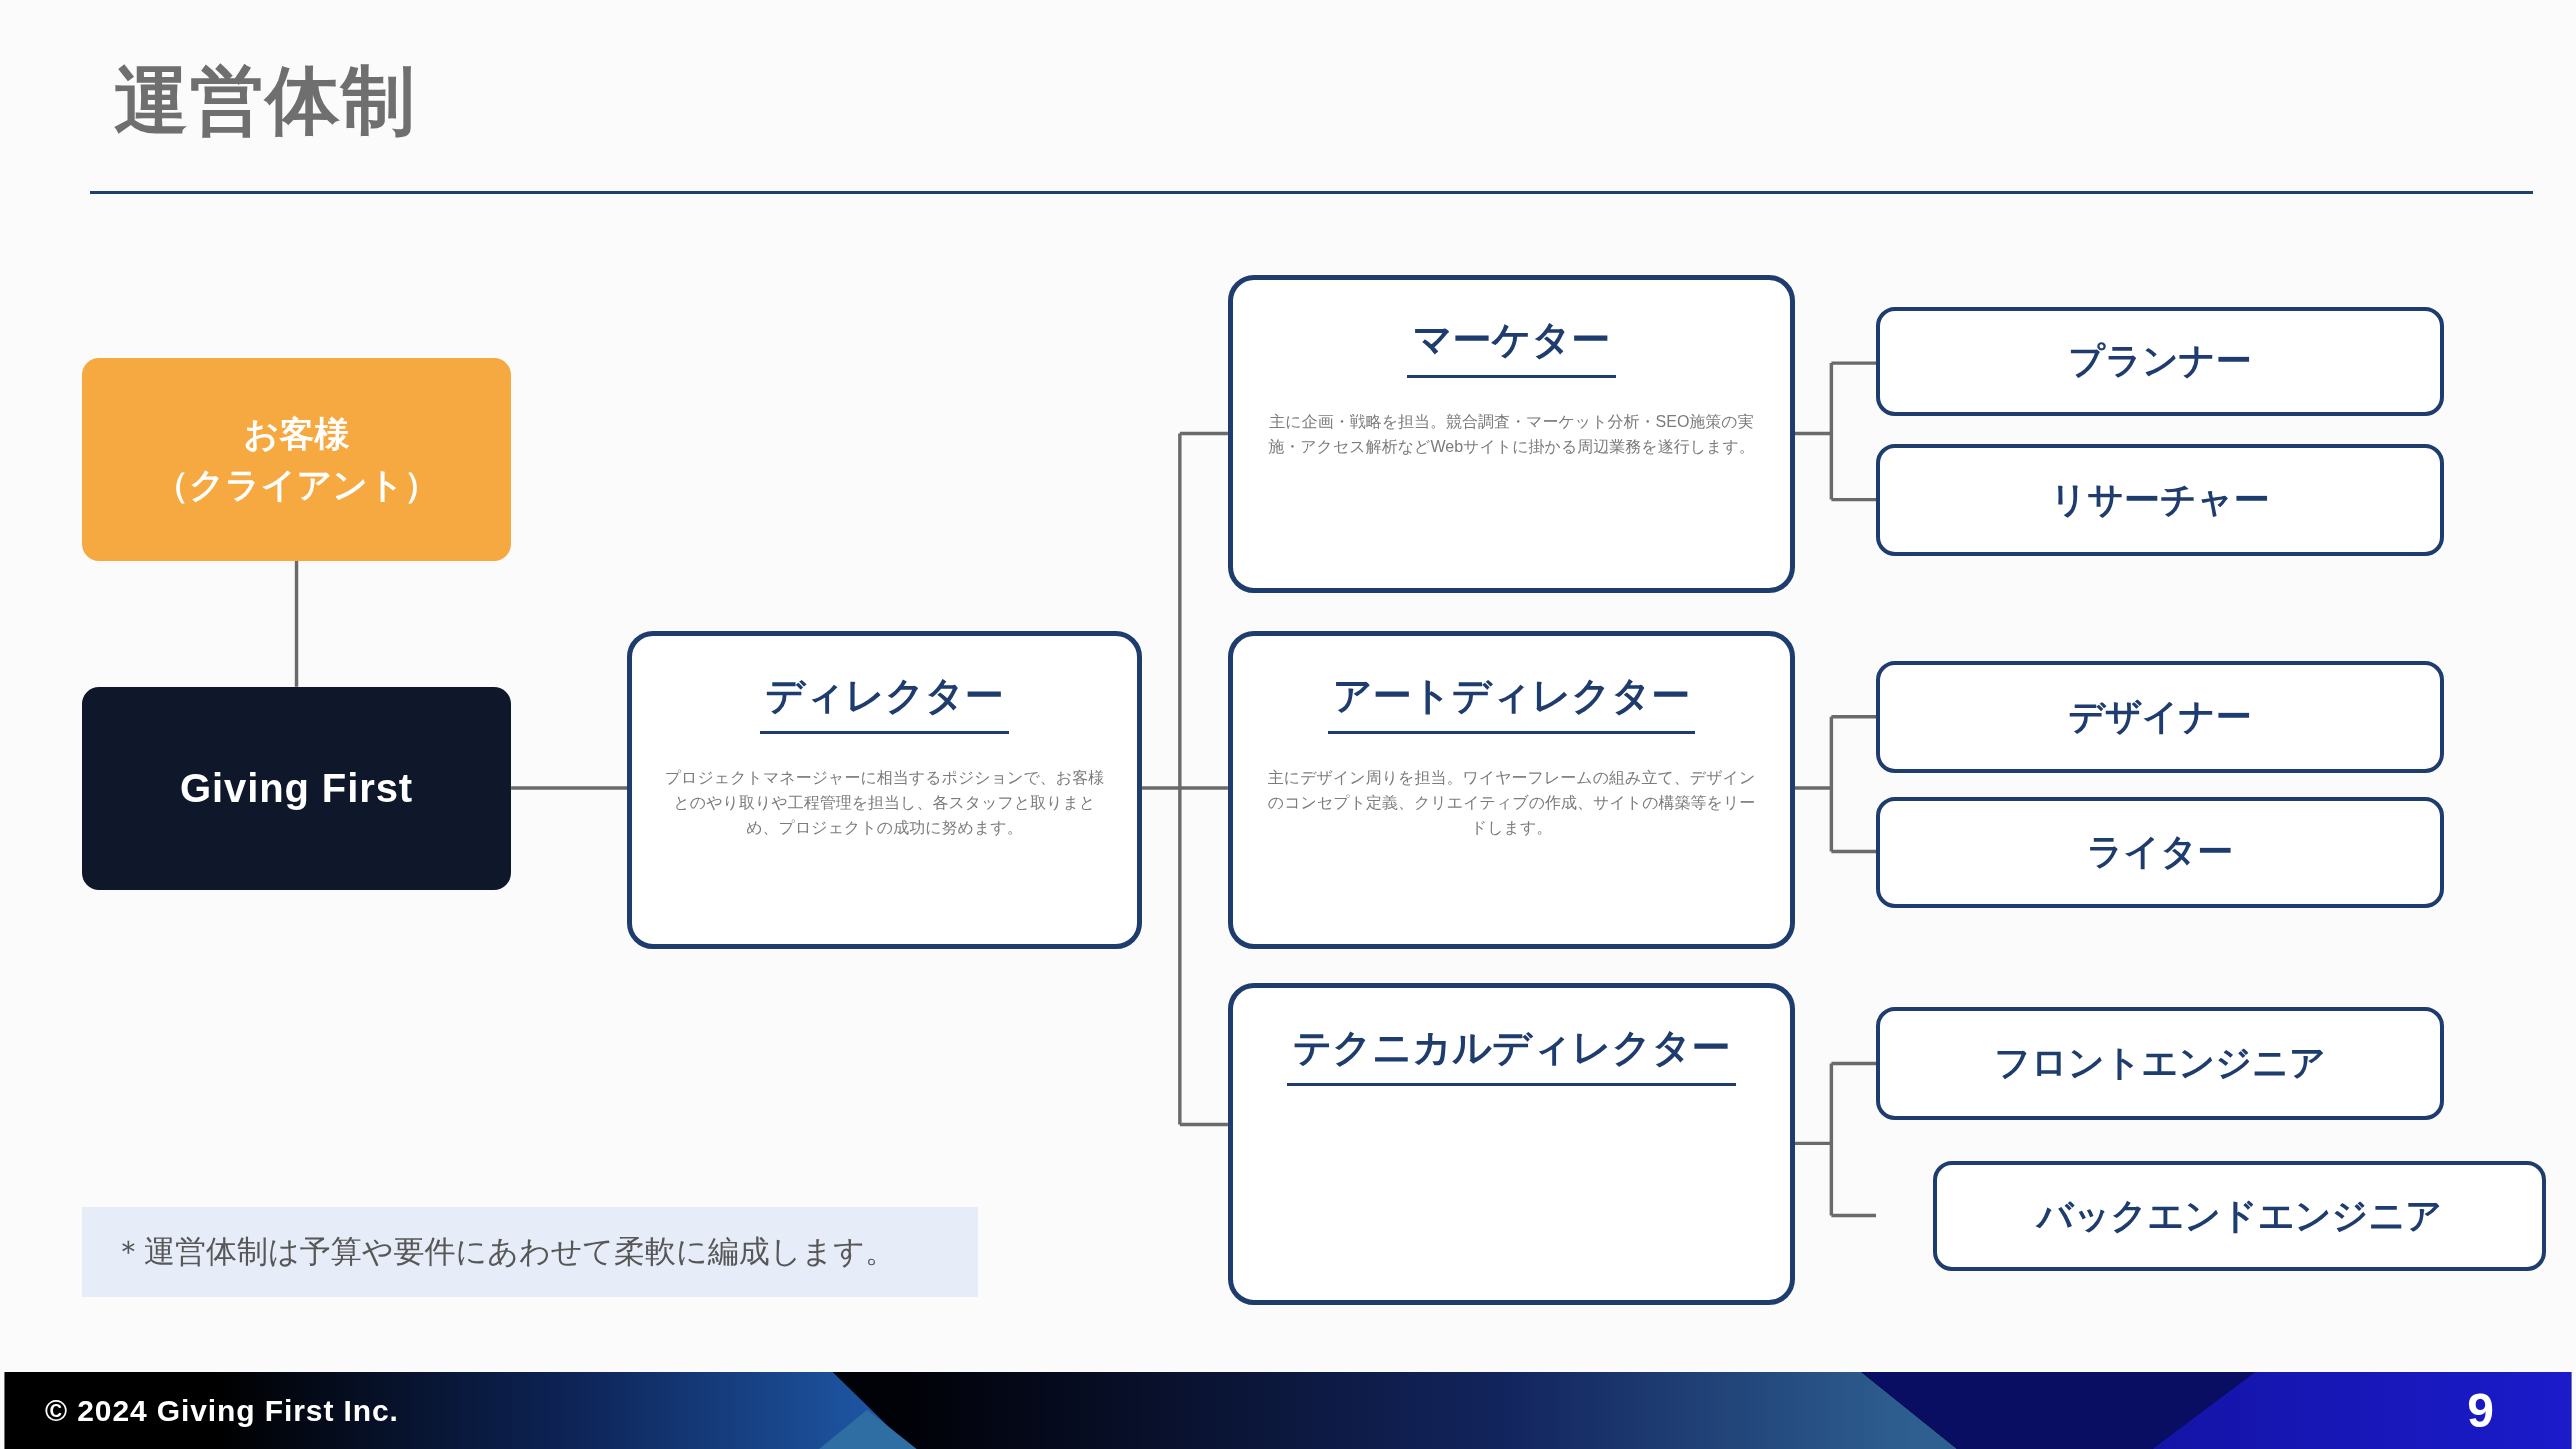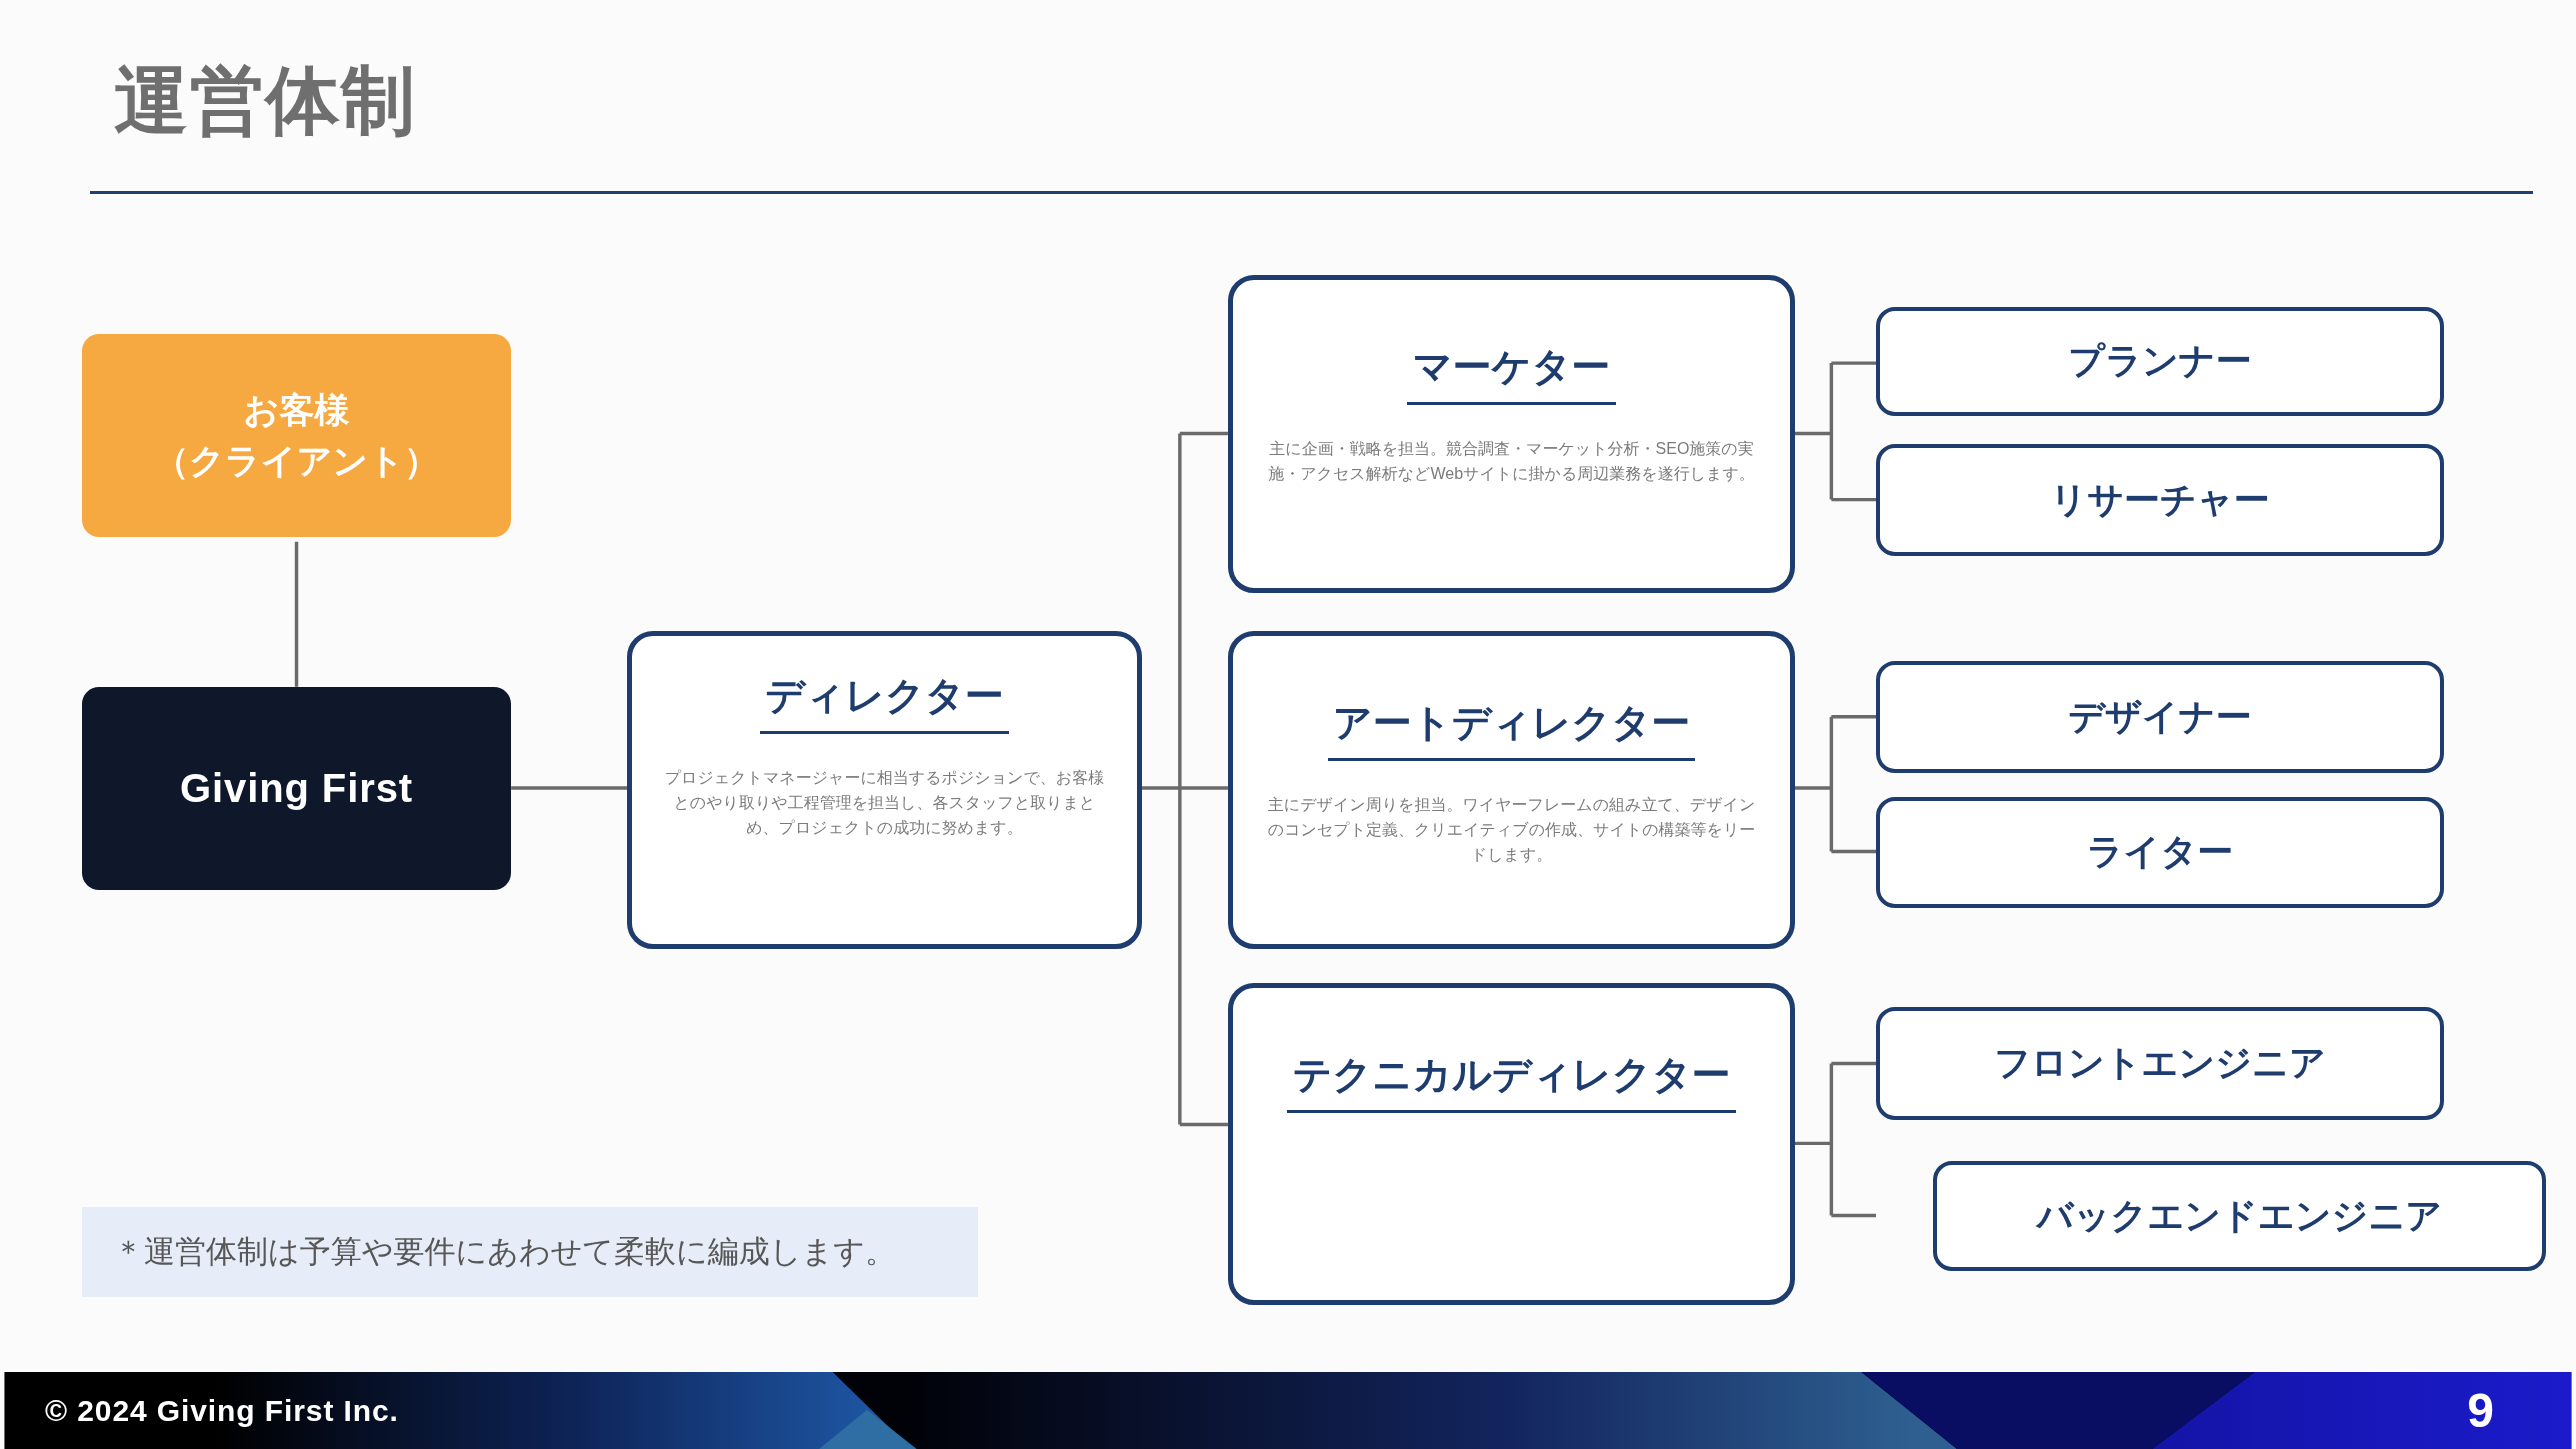--- a/index.html
+++ b/index.html
@@ -15,28 +15,28 @@
   .title-rule {
     position:absolute; left:90px; top:191px; width:2443px; height:3.4px;
     background:#1F4170;
   }
   .connector-svg { position:absolute; left:0; top:0; }
   .fill-box {
     position:absolute; display:flex; flex-direction:column;
     align-items:center; justify-content:center; text-align:center;
     color:#ffffff; font-weight:bold; border-radius:17px;
   }
-  .client-box { left:82px; top:334px; width:429px; height:203px; background:#F6A841; font-size:35px; line-height:1.45; }
+  .client-box { left:82px; top:358px; width:429px; height:203px; background:#F6A841; font-size:35px; line-height:1.45; }
   .company-box { left:82px; top:687px; width:429px; height:203px; background:#0f172a; font-size:40px; letter-spacing:0.9px; }
   .role-box {
     position:absolute; background:#FFFFFF; border:5.2px solid #1E3C6D;
     border-radius:26px; text-align:center; box-sizing:border-box;
   }
   .pt-sm { padding-top:33px; }
-  .pt-lg { padding-top:60px; }
+  .pt-lg { padding-top:33px; }
   .role-title { font-size:39px; font-weight:bold; color:#1E3C6D; }
   .role-title span { display:inline-block; border-bottom:3.4px solid #1E3C6D; padding:0 5.2px 7.7px 5.2px; }
   .role-desc {
     font-size:16px; color:#7B7B7B; line-height:1.58;
     margin:31px auto 0; width:88%;
   }
   .leaf-box {
     position:absolute; background:#FFFFFF; border:4.3px solid #1E3C6D;
     border-radius:19px; display:flex; align-items:center; justify-content:center;
     font-size:36px; font-weight:bold; color:#1E3C6D; box-sizing:border-box;

